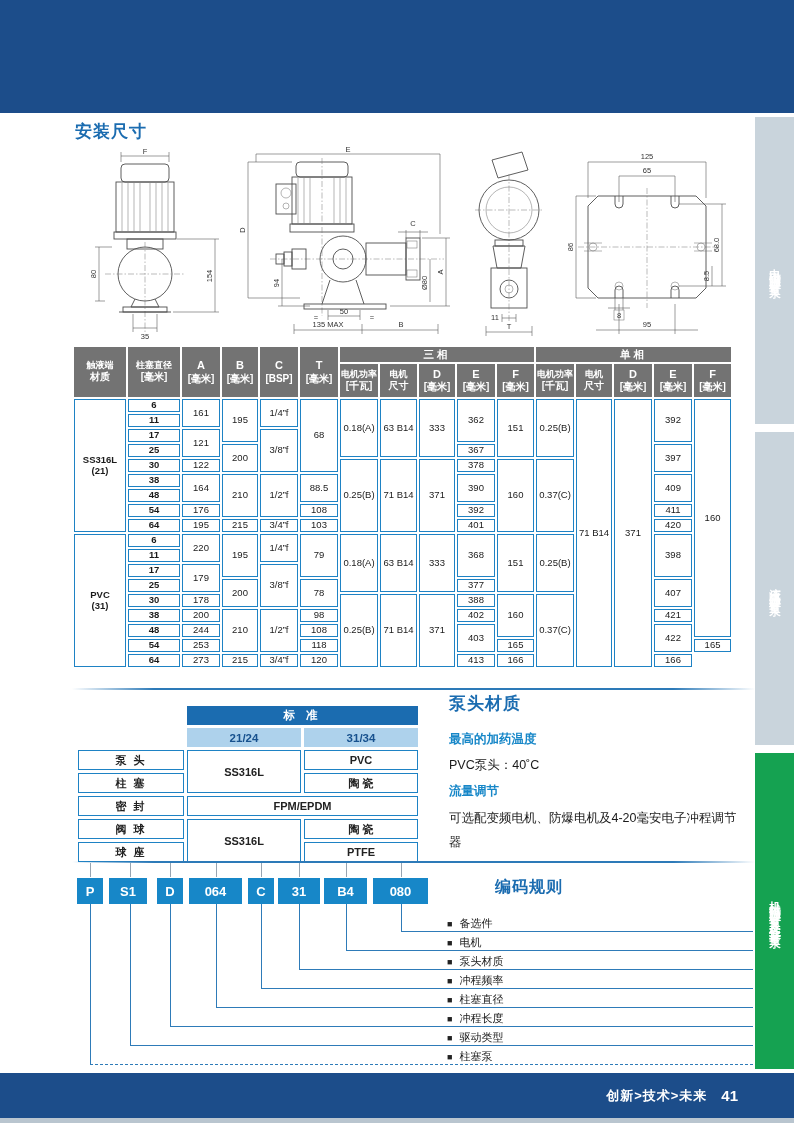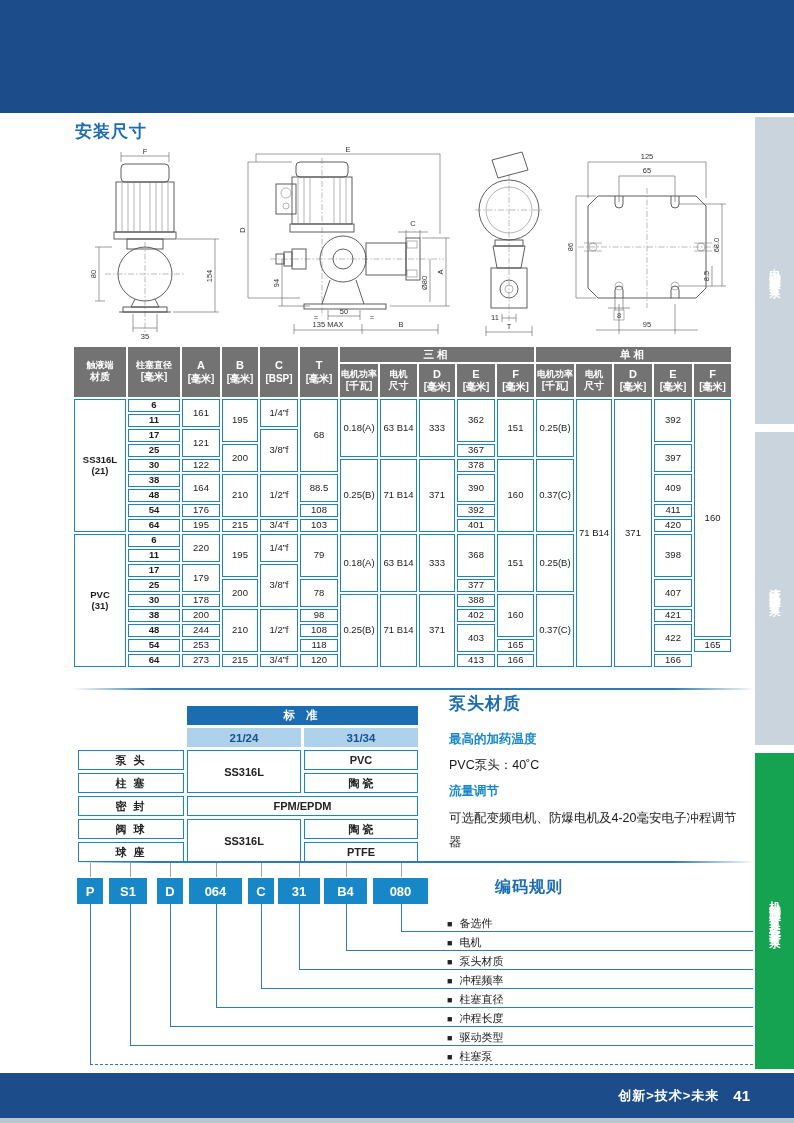--- a/index.html
+++ b/index.html
@@ -1,20 +1,20 @@
 <!DOCTYPE html>
 <html><head>
 <meta charset="utf-8">
 <style>
   html,body{margin:0;padding:0;background:#e8e8e8;}
   .page{position:relative;width:794px;height:1123px;background:#ffffff;overflow:hidden;
         font-family:"Liberation Sans","DejaVu Sans",sans-serif;}
   .top-band{position:absolute;left:0;top:0;width:794px;height:113px;background:#1c4d8a;}
   .footer-band{position:absolute;left:0;top:1073px;width:794px;height:45px;background:#1c4d8a;
-        display:flex;align-items:center;justify-content:flex-end;padding-right:44px;box-sizing:border-box;
+        display:flex;align-items:center;justify-content:flex-end;padding-right:56px;box-sizing:border-box;
         color:#fff;gap:14px;}
   .footer-slogan{font-size:13px;font-weight:bold;letter-spacing:1px;}
   .footer-page{font-size:15px;font-weight:bold;}
   .bottom-strip{position:absolute;left:0;top:1118px;width:794px;height:5px;background:#b9c5cf;}
 
   .sidebar-tab{position:absolute;left:755px;width:39px;background:#c9d4dc;display:flex;
         align-items:center;justify-content:center;}
   .sidebar-tab.active{background:#15a251;}
   .sidebar-tab span{writing-mode:vertical-rl;text-orientation:upright;color:#fff;font-weight:bold;
         font-size:11.5px;letter-spacing:3px;}

